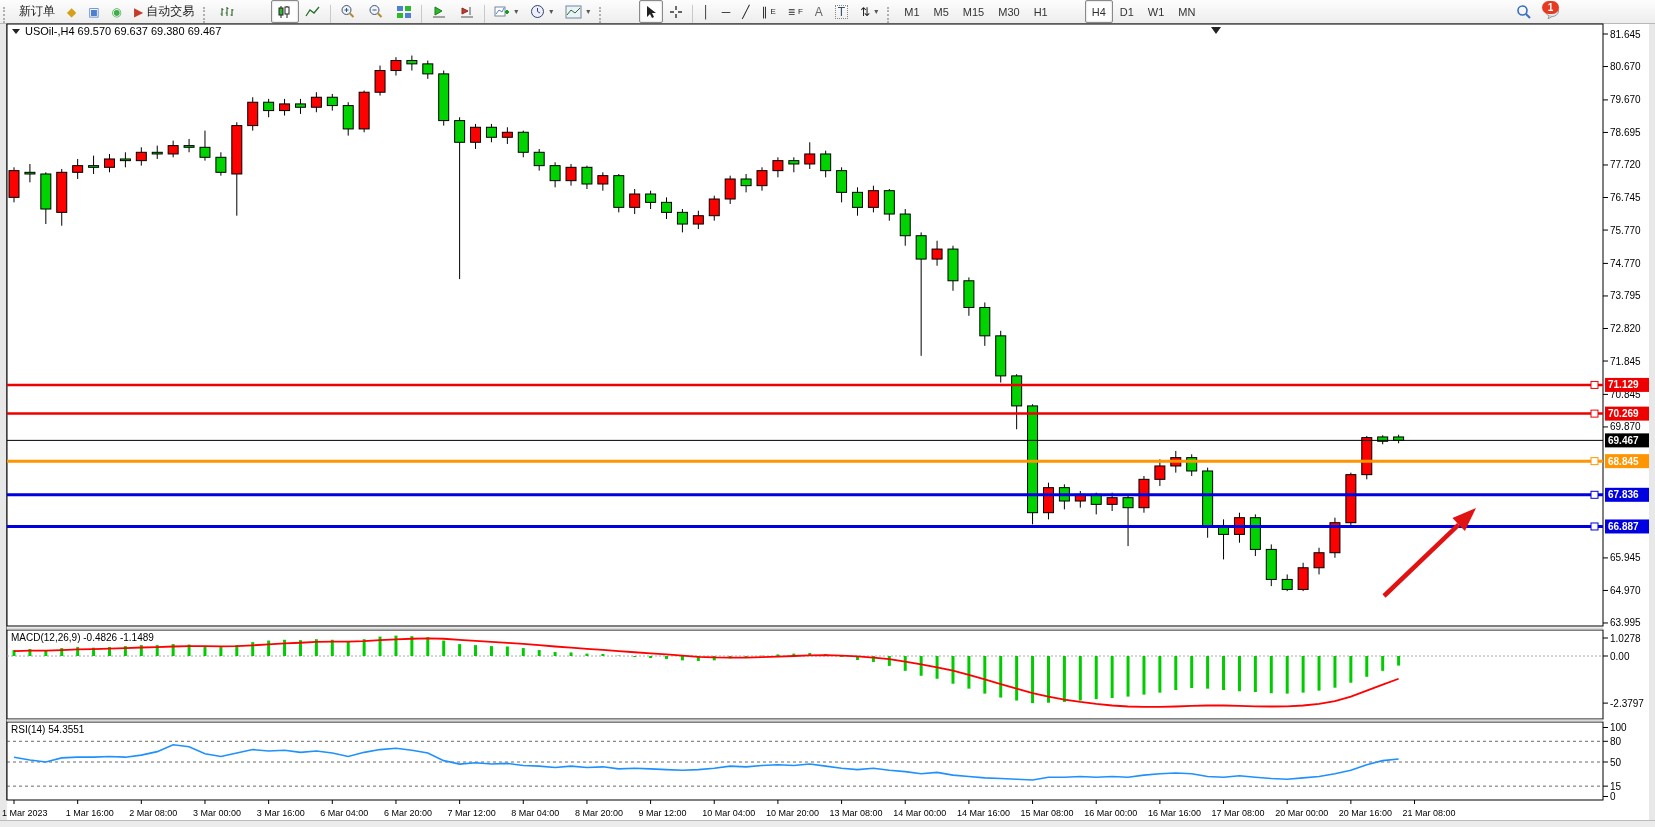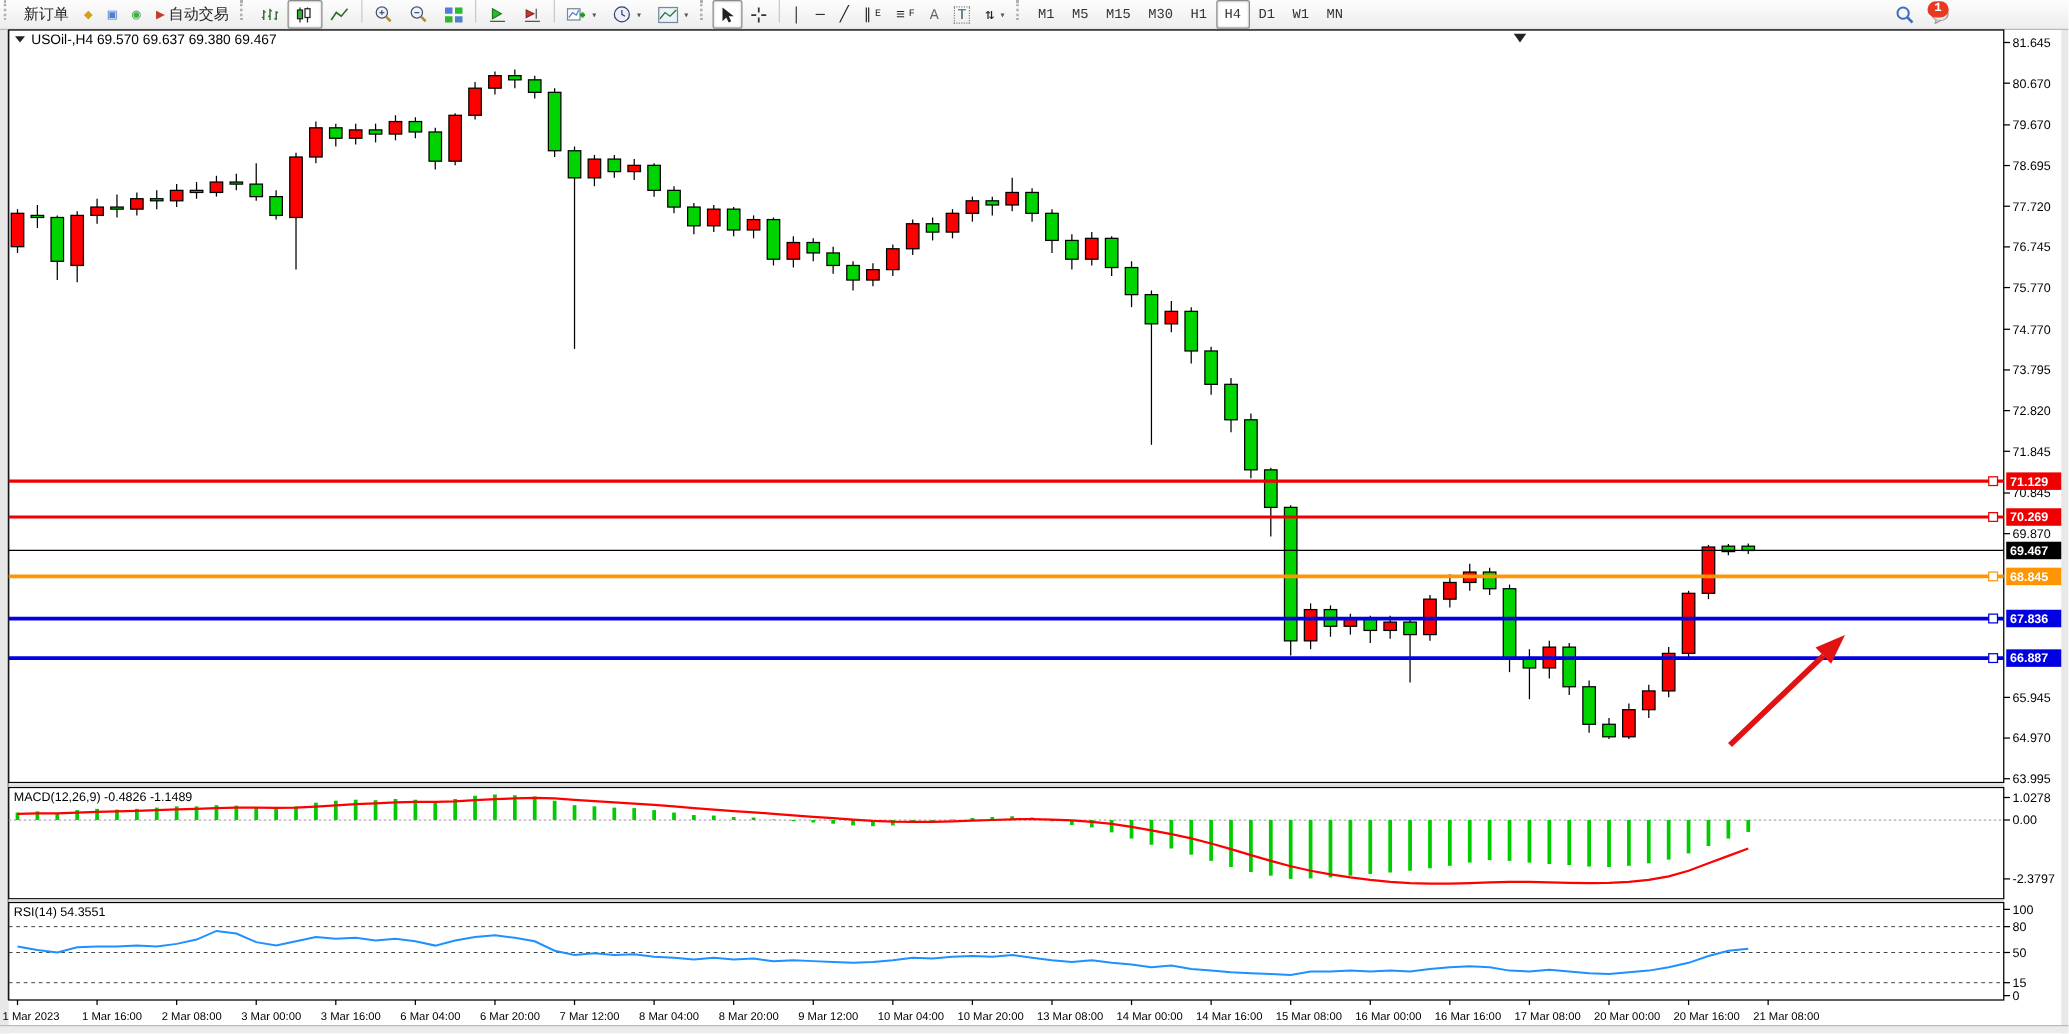--- a/index.html
+++ b/index.html
@@ -1,25 +1,25 @@
 <!DOCTYPE html>
 <html><head>
 <meta charset="utf-8">
 <style>
   html,body{margin:0;padding:0;background:#fff;font-family:"Liberation Sans",sans-serif;}
   #app{position:relative;width:1655px;height:827px;overflow:hidden;background:#fff;}
   
   #toolbar{position:absolute;left:0;top:0;width:1655px;height:23px;
     background:linear-gradient(#fdfdfd,#ededed);border-bottom:1px solid #b8b8b8;
-    display:flex;align-items:flex-start;font-size:12px;color:#222;font-family:Liberation Mono, monospace;}
+    display:flex;align-items:flex-end;font-size:12px;color:#222;}
   .tb-grip{width:5px;height:16px;margin:0 3px;border-left:2px dotted #b0b0b0;}
   .tb-sep{width:1px;height:18px;background:#c9c9c9;margin:0 3px;}
   .tb-btn{display:flex;align-items:center;gap:3px;padding:1px 5px;height:19px;border:1px solid transparent;
     border-radius:2px;cursor:default;white-space:nowrap;}
-  .tb-btn.active{background:#fff;border:1px solid #8a8a8a;box-shadow:inset 0 0 2px #bbb;}
+  .tb-btn.active{background:#fff;border:1px solid #8a8a8a;box-shadow:inset 0 0 2px #bbb;margin-left:30px;}
   .tf{font-size:11px;color:#333;padding:1px 6px;}
   .glyph{font-size:12px;line-height:1;}
   .dd{font-size:8px;color:#555;margin-left:1px;}
   .badge{position:absolute;top:1px;right:96px;min-width:13px;height:13px;border-radius:8px;background:#e63b22;
     color:#fff;font-size:10px;font-weight:bold;text-align:center;line-height:13px;padding:0 2px;}
   
   #chart-svg{position:absolute;left:0;top:0;}
   text{font-family:"Liberation Sans",sans-serif;}
 </style>
 </head>

